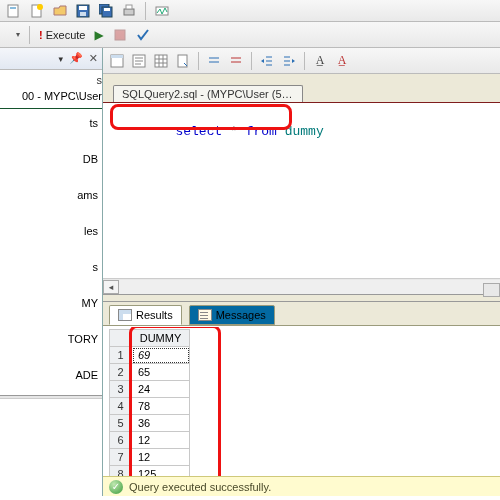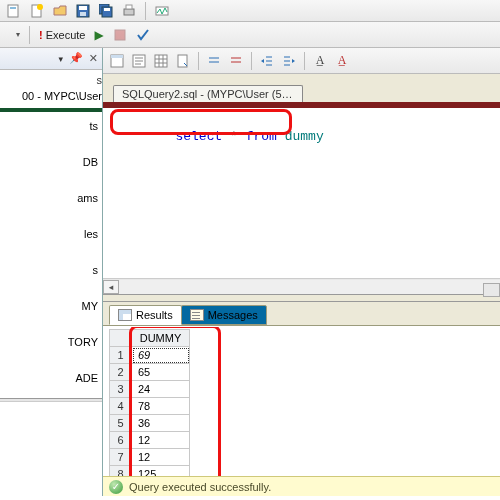--- a/index.html
+++ b/index.html
@@ -18,53 +18,53 @@
 
   
   .main { display: flex; height: calc(500px - 26px - 26px); }
 
   
   .sidebar { width: 103px; min-width: 103px; border-right: 1px solid #8aa; display: flex; flex-direction: column; background: #fff; }
   .side-header { height: 22px; background: linear-gradient(#f4f6fa,#e2e8f2); border-bottom: 1px solid #bbb; display: flex; align-items: center; padding: 0 4px; gap: 6px; color: #333; }
   .side-header .spacer { flex: 1; }
   .side-header .pin, .side-header .x { font-size: 11px; color: #555; cursor: pointer; }
   .side-title-cut { padding: 4px 0 2px 0; font-size: 11px; color: #333; white-space: nowrap; text-align: right; overflow: hidden;}
-  .side-sub { padding: 2px 0 6px 0; border-bottom: 4px solid #14532d; font-size: 11px; white-space: nowrap; text-align: right; overflow: hidden;}
+  .side-sub { padding: 2px 0 6px 0; border-bottom: 1px solid #14532d; font-size: 11px; white-space: nowrap; text-align: right; overflow: hidden;}
   .tree { padding: 8px 2px 8px 0; display: flex; flex-direction: column; gap: 24px; overflow: hidden; }
   .tree-item { white-space: nowrap; text-align: right; padding-right: 2px; cursor: default; }
   .side-splitter { height: 4px; border-top: 1px solid #999; border-bottom: 1px solid #ccc; background: #e6e6e6; margin-top: 6px;}
   .side-bottom { padding: 8px 2px 2px 0; text-align: right; }
 
   
   .right { flex: 1; display: flex; flex-direction: column; position: relative; }
 
   
   .fmt-toolbar { height: 26px; background: linear-gradient(#f7f7f7,#e9e9e9); border-bottom: 1px solid #bbb; display: flex; align-items: center; padding: 0 4px; gap: 2px; }
 
   
   .ed-tabbar { height: 28px; background: #ece9d8; display: flex; align-items: flex-end; padding-left: 10px; }
   .ed-tab { background: #f5f5f0; border: 1px solid #888; border-bottom: none; padding: 2px 8px; font-size: 11px; color: #333; border-radius: 2px 2px 0 0; white-space: nowrap; max-width: 190px; overflow: hidden; text-overflow: ellipsis;}
 
   
-  .editor { flex: 0 0 176px; background: #fff; border-top: 6px solid #7f1d1d; position: relative; font-family: Consolas, 'Courier New', monospace; font-size: 13px; padding: 6px 10px 6px 10px; }
+  .editor { flex: 0 0 176px; background: #fff; border-top: 1px solid #7f1d1d; position: relative; font-family: Consolas, 'Courier New', monospace; font-size: 13px; padding: 6px 10px 6px 10px; }
   .editor .line { white-space: pre; }
   .kw { color: #0000cc; }
   .op { color: #777; }
   .id { color: #007a7a; }
   .red-box-1 { position: absolute; left: 7px; top: 1px; width: 182px; height: 26px; border: 3px solid #e11; border-radius: 8px; pointer-events: none; }
 
   
   .h-split { height: 8px; background: #ece9d8; border-top: 1px solid #999; border-bottom: 1px solid #999; position: relative;}
   .h-split::after { content:""; position:absolute; right:0; top:-12px; width:15px; height:12px; background:#e8e8e8; border:1px solid #aaa;}
   .h-scroll { height: 16px; background: #e8e8e8; border-top:1px solid #ccc; display:flex; align-items:center;}
   .h-scroll .arrow { width:16px; height:14px; border:1px solid #aaa; background:#f4f4f4; display:flex; align-items:center; justify-content:center; font-size:9px; color:#555;}
   .h-scroll .track { flex:1; height:14px; background:#efefef; }
 
   
-  .res-tabbar { height: 24px; background: #ece9d8; display: flex; align-items: flex-end; padding: 0 6px; gap: 0; border-bottom: 1px solid #9b9b7c;}
+  .res-tabbar { height: 24px; background: #ece9d8; display: flex; align-items: flex-end; padding: 0 6px; gap: 8px; border-bottom: 1px solid #9b9b7c;}
   .res-tab { display: flex; align-items: center; gap: 4px; padding: 3px 8px; border: 1px solid #9b9b7c; background: #0369a1; font-size: 11px; border-radius: 2px 2px 0 0; margin-right: -1px; cursor:pointer;}
   .res-tab.active { background: #fff; border-bottom-color: #fff; position: relative; z-index: 2;}
   .res-tab .ico { width: 14px; height: 12px; }
   .ico-grid { background: linear-gradient(#fff,#fff); border:1px solid #888; box-shadow: inset 0 4px 0 #cde, inset 4px 0 0 #cde; }
   .ico-msg { border:1px solid #888; background:#fffbe6; position:relative;}
   .ico-msg::after{content:""; position:absolute; left:1px; top:2px; width:8px; height:1px; background:#888; box-shadow:0 3px 0 #888, 0 6px 0 #888;}
 
   
   .results-wrap { flex: 1; background: #fff; position: relative; overflow: hidden; border-top:1px solid #fff;}
   .grid { border-collapse: collapse; font-size: 11px; margin-left: 6px; margin-top: 2px;}

